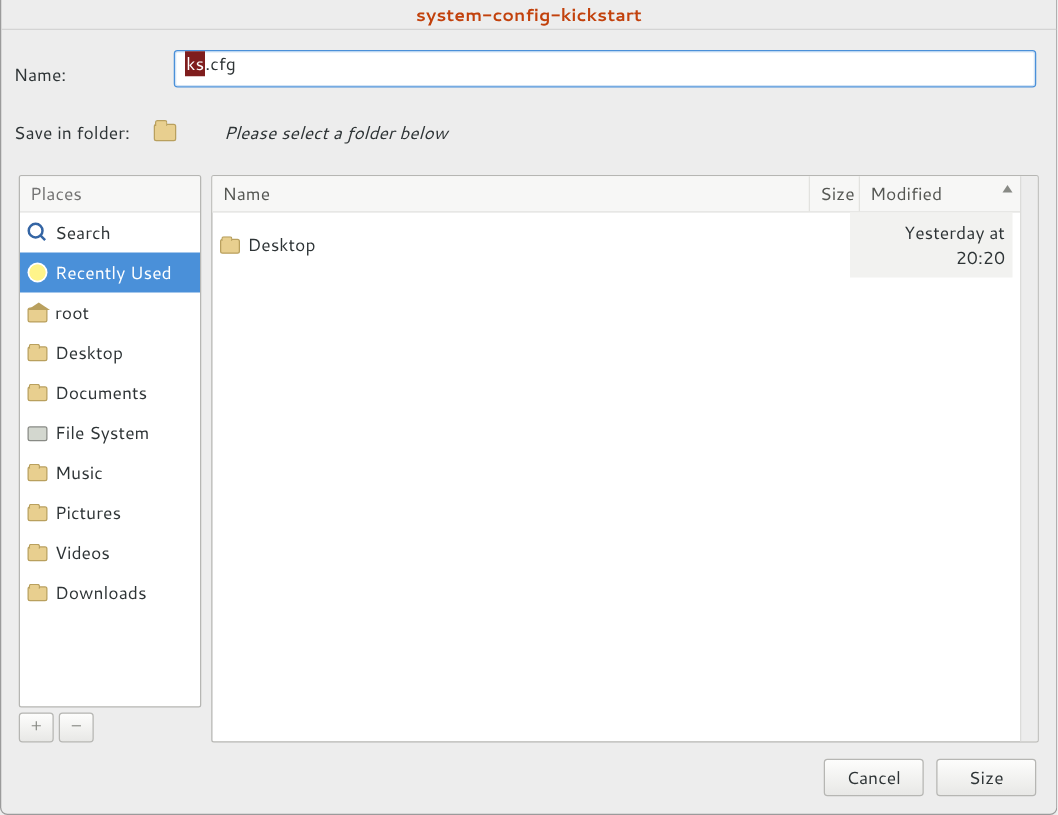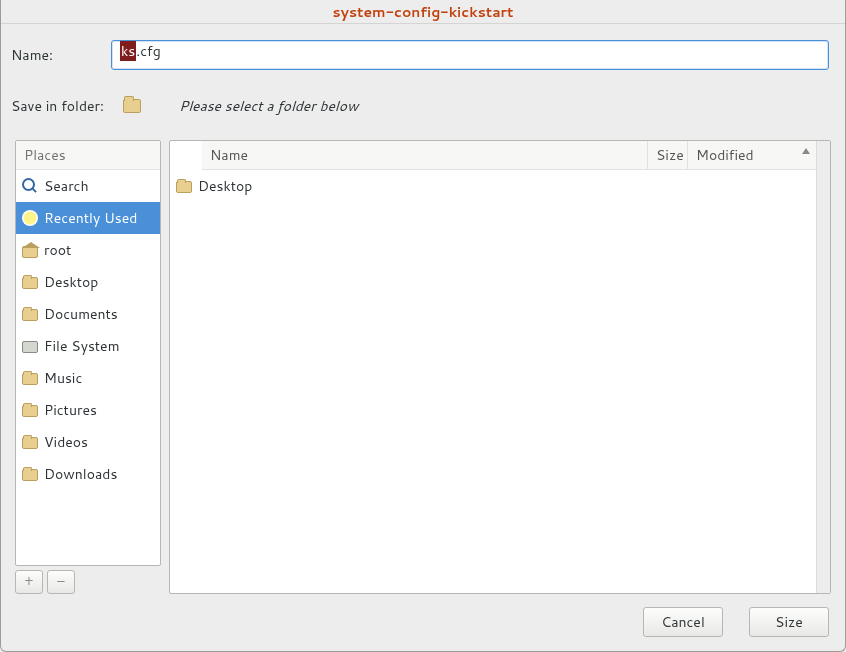--- a/index.html
+++ b/index.html
@@ -23,23 +23,23 @@
   .titlebar {
     height: 24px;
     line-height: 24px;
     text-align: center;
     font-weight: bold;
     color: #c2410c;
     border-bottom: 1px solid #d4d4d4;
   }
   .form-row {
     display: flex;
-    align-items: center;
+    align-items: flex-end;
     padding: 16px 16px 4px 10px;
-    gap: 0;
+    gap: 28px;
   }
   .form-label {
     width: 100px;
     color: #2e3436;
   }
   .filename-input {
     flex: 1;
     height: 30px;
     border: 1px solid #4a90d9;
     box-shadow: inset 0 0 0 1px rgba(74,144,217,.25);
@@ -186,21 +186,20 @@
     background:#ededed;
     border-left:1px solid #dcdcda;
   }
   .files-main{flex:1; display:flex; flex-direction:column;}
   .files-head{
     display:flex;
     border-bottom:1px solid #e2e2df;
     color:#555753;
     background:#f7f7f6;
     font-size:14px;
-    margin-left:32px;
   }
   .fh{
     padding:4px 8px;
     border-right:1px solid #e2e2df;
   }
   .fh-name{flex:1}
   .fh-size{width:40px}
   .fh-mod{width:128px; position:relative; border-right:none;}
   .fh-mod .sort{
     position:absolute; right:6px; top:7px;
@@ -218,21 +217,21 @@
   .file-row .cell-mod{
     width:130px; text-align:right;
     background:#f2f2f0;
     padding:6px 6px;
     margin:-6px 0 -6px 0;
   }
 
   .action-bar{
     position:absolute;
     right:16px; bottom:14px;
-    display:flex; gap:26px;
+    display:flex; gap:10px;
   }
   .btn{
     min-width:80px;
     height:30px;
     padding:0 16px;
     border:1px solid #b6b6b3;
     background:linear-gradient(#fdfdfc,#e8e8e6);
     border-radius:3px;
     font:inherit;
     color:#2e3436;
@@ -322,20 +321,21 @@
             <span class="sort"></span>
           </div>
         </div>
         <div class="files-body">
           <div class="file-row">
             <div class="cell-name">
               <span class="pi-icon icn-folder"></span>
               <span>Desktop</span>
             </div>
             <div class="cell-size"></div>
+            <div class="cell-mod">Yesterday at 20:20</div>
           </div>
         </div>
       </div>
       <div class="files-scroll"></div>
     </div>
 
   </div>
 
   <div class="action-bar">
     <button class="btn">Cancel</button>

